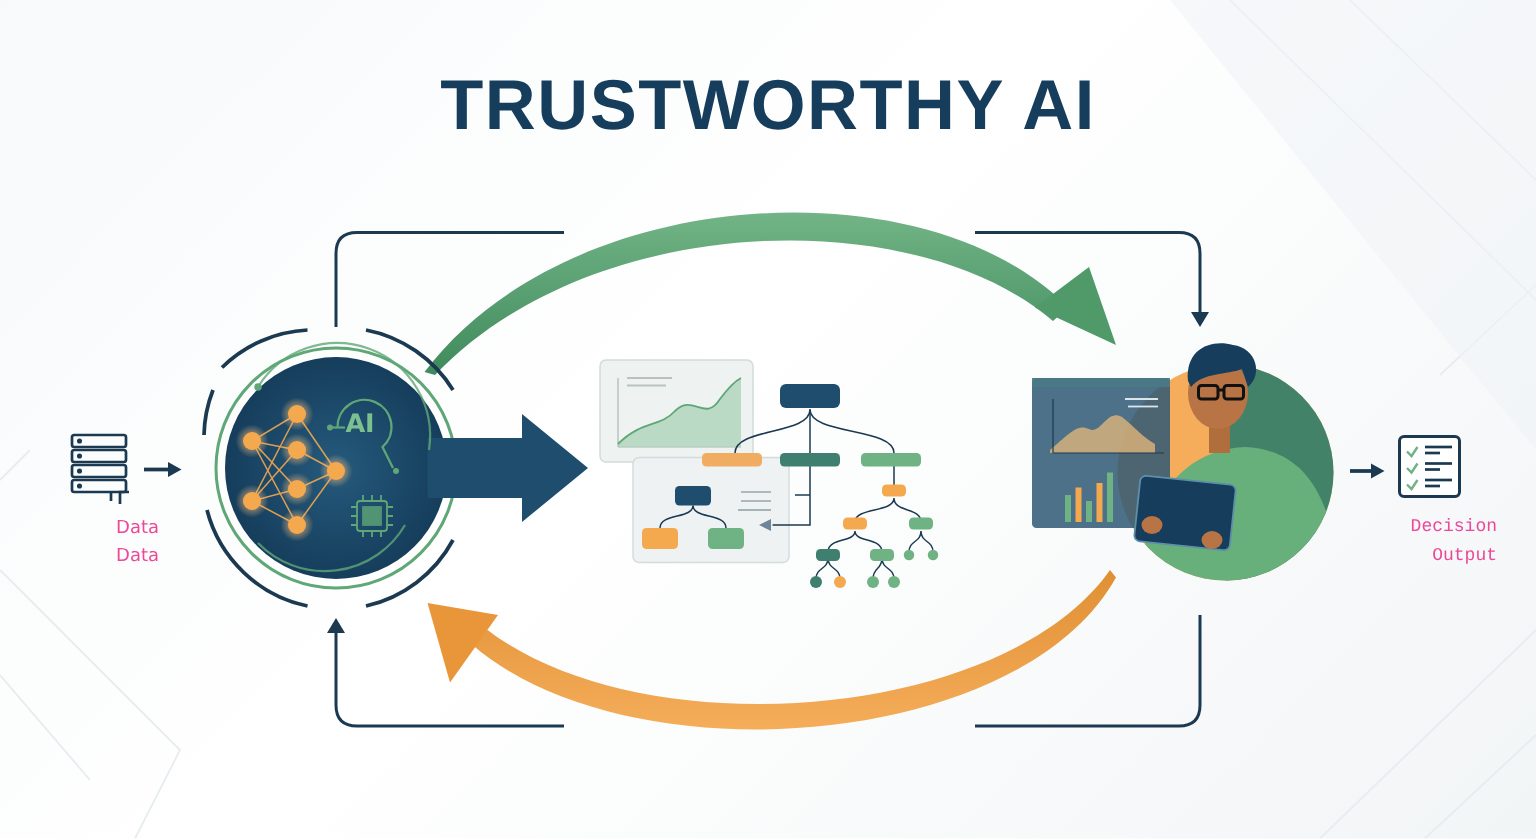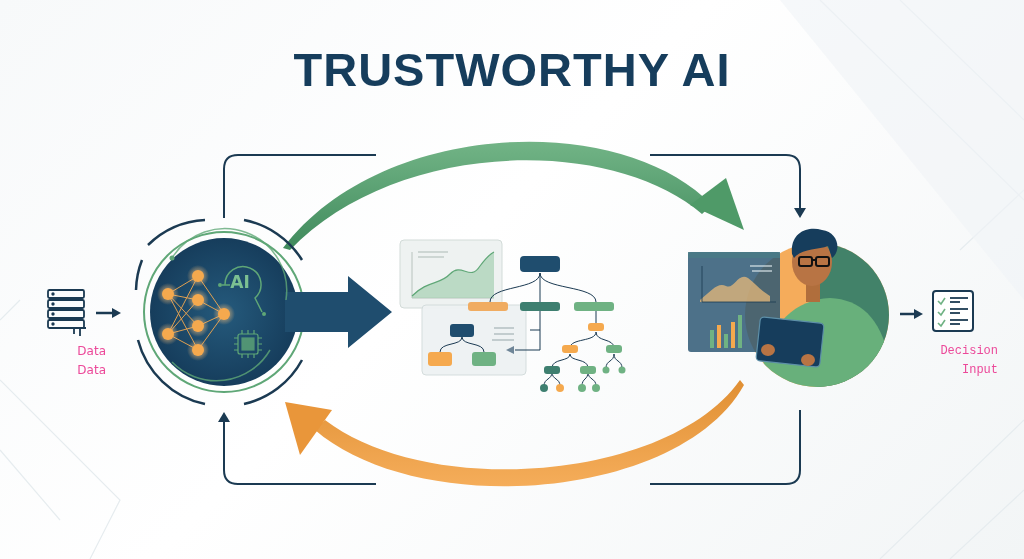--- a/index.html
+++ b/index.html
@@ -257,14 +257,14 @@
     </g>
   </g>
 </svg>
 
 <div class="label label-input">
   <div>Data</div>
   <div>Data</div>
 </div>
 <div class="label label-output">
   <div>Decision</div>
-  <div>Input</div>
+  <div>Output</div>
 </div>
 
 </body></html>

